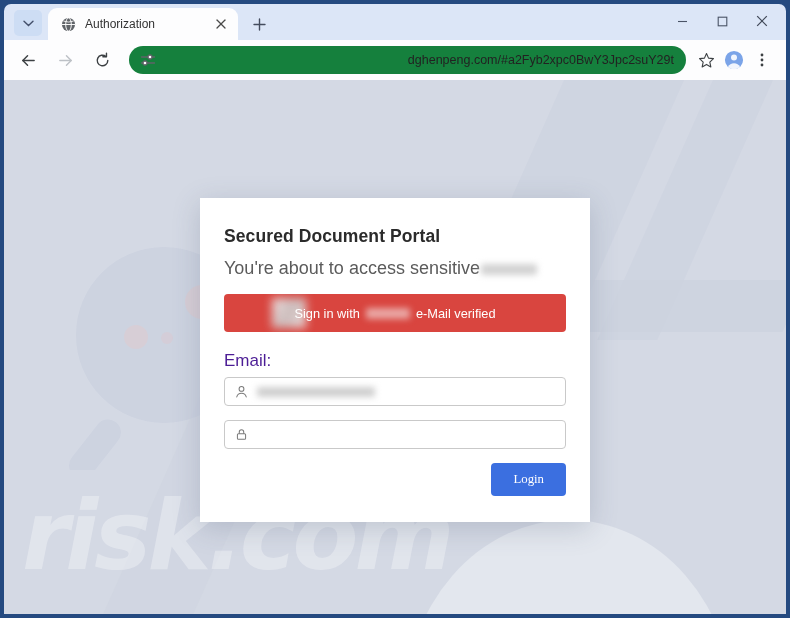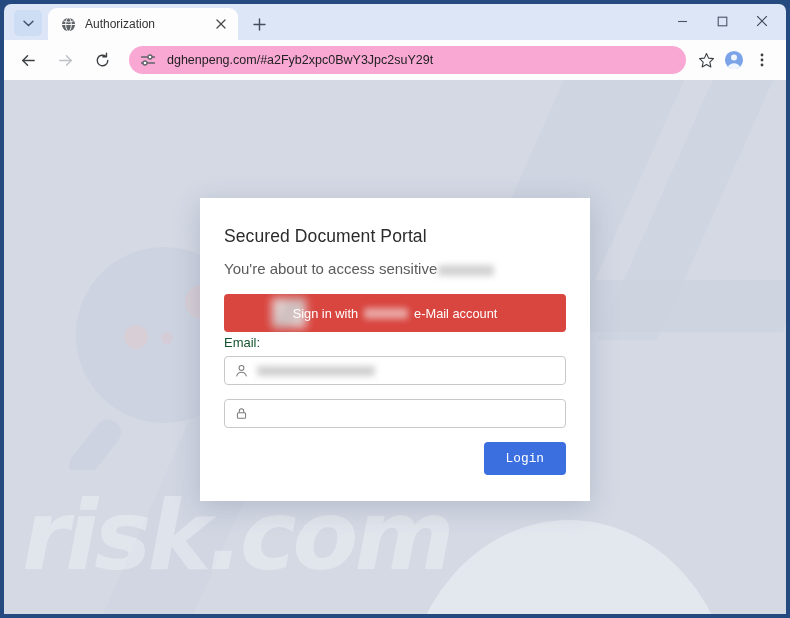--- a/index.html
+++ b/index.html
@@ -111,27 +111,28 @@
     width: 28px; height: 28px;
     margin-right: 9px;
     display:flex;align-items:center;justify-content:center;
     border-radius: 50%;
     cursor: pointer;
     flex: 0 0 auto;
   }
   .omnibox {
     flex: 1;
     height: 28px;
-    background: #f9a8d4;
+    background: #15803d;
     border-radius: 14px;
     display: flex;
     align-items: center;
     padding: 0 12px 0 10px;
     margin-left: 4px;
     cursor: text;
+    text-align: right;
   }
   .site-settings-icon {
     width: 17px; height: 17px;
     margin-right: 11px;
     flex: 0 0 17px;
     display:flex;align-items:center;justify-content:center;
     cursor: pointer;
   }
   .url-text {
     font-size: 12.5px;
@@ -205,26 +206,26 @@
     position: absolute;
     left: 196px; top: 118px;
     width: 390px;
     background: #ffffff;
     box-shadow: 0 6px 26px rgba(70,80,110,0.22);
     padding: 28px 24px 26px 24px;
   }
   .card-title {
     font-size: 17.5px;
     color: #2b2b2b;
-    font-weight: normal;
+    font-weight: bold;
     letter-spacing: 0.1px;
     margin-bottom: 13px;
   }
   .card-sub {
-    font-size: 15px;
+    font-size: 18px;
     color: #5b5b5b;
     line-height: 17px;
     margin-bottom: 17px;
   }
   .blur-inline {
     display: inline-block;
     vertical-align: middle;
     height: 11px;
     width: 56px;
     background: #d2d2d2;
@@ -238,21 +239,21 @@
     width: 100%;
     height: 38px;
     background: #d9453f;
     border: none;
     border-radius: 4px;
     display: flex;
     align-items: center;
     justify-content: center;
     cursor: pointer;
     overflow: hidden;
-    margin-bottom: 3px;
+    margin-bottom: 19px;
   }
   .sso-logo-blur {
     position: absolute;
     left: 48px; top: 4px;
     width: 34px; height: 30px;
     background: linear-gradient(120deg,#f0f0f0,#c9c9c9,#efefef);
     filter: blur(5px);
     opacity: 0.9;
   }
   .sso-label {
@@ -266,22 +267,22 @@
   }
   .sso-brand-blur {
     display: inline-block;
     width: 44px; height: 11px;
     background: #e9a6a3;
     filter: blur(3.2px);
     border-radius: 2px;
   }
 
   .field-label {
-    font-size: 13px;
-    color: #14532d;
+    font-size: 17px;
+    color: #4c1d95;
     margin-bottom: 6px;
   }
   .input-wrap {
     position: relative;
     width: 100%;
     height: 29px;
     border: 1px solid #c9c9c9;
     border-radius: 4px;
     background: #fff;
     display: flex;
@@ -319,21 +320,21 @@
     margin-top: 12px;
   }
   .login-button {
     background: #3b6fe0;
     color: #fff;
     border: none;
     border-radius: 4px;
     font-size: 12.8px;
     padding: 9px 22px;
     cursor: pointer;
-    font-family: Liberation Mono, monospace;
+    font-family: Liberation Serif, serif;
   }
 </style>
 </head>
 <body>
 
 <div class="browser-window">
 
   <div class="tab-strip">
 
     <div class="tab-search-btn">
@@ -470,21 +471,21 @@
 
       <div class="card-sub">
         <span>You're about to access sensitive</span><span class="blur-inline"></span><br>
       </div>
 
       <button class="sso-button">
         <span class="sso-logo-blur"></span>
         <span class="sso-label">
           <span>Sign in with</span>
           <span class="sso-brand-blur"></span>
-          <span>e-Mail account</span>
+          <span>e-Mail verified</span>
         </span>
       </button>
 
       <div class="field-label">Email:</div>
       <div class="input-wrap">
         <span class="input-icon">
           <svg width="13" height="13" viewBox="0 0 14 14">
             <circle cx="7" cy="4.2" r="2.6" fill="none" stroke="#7a7a7a" stroke-width="1.1"></circle>
             <path d="M1.9 12.8 A5.3 5.3 0 0 1 12.1 12.8" fill="none" stroke="#7a7a7a" stroke-width="1.1" stroke-linecap="round"></path>
           </svg>

